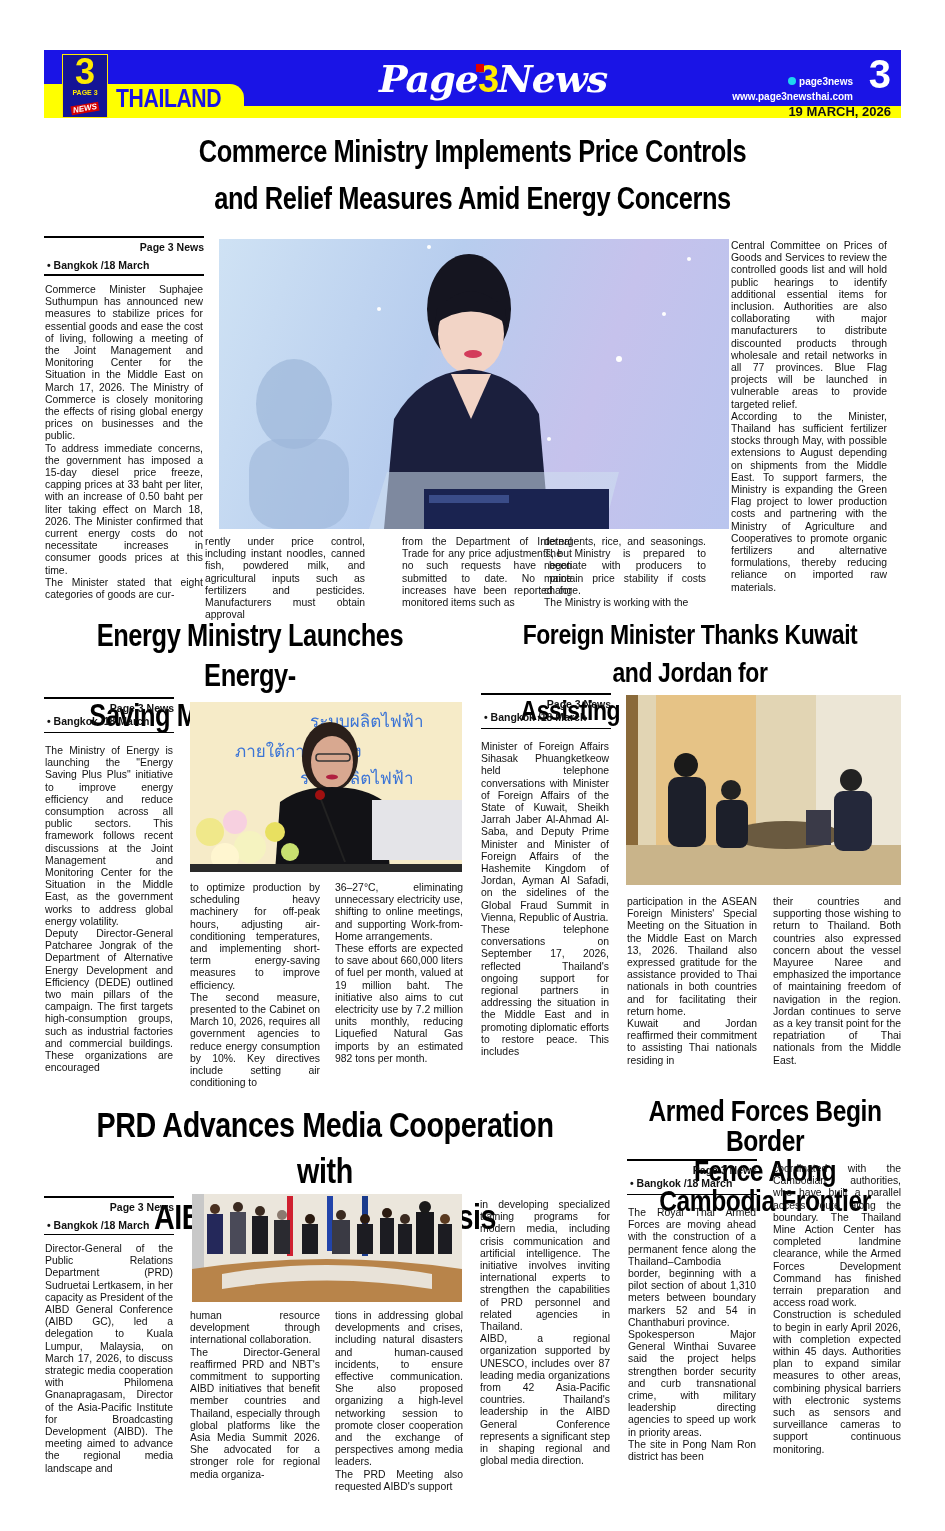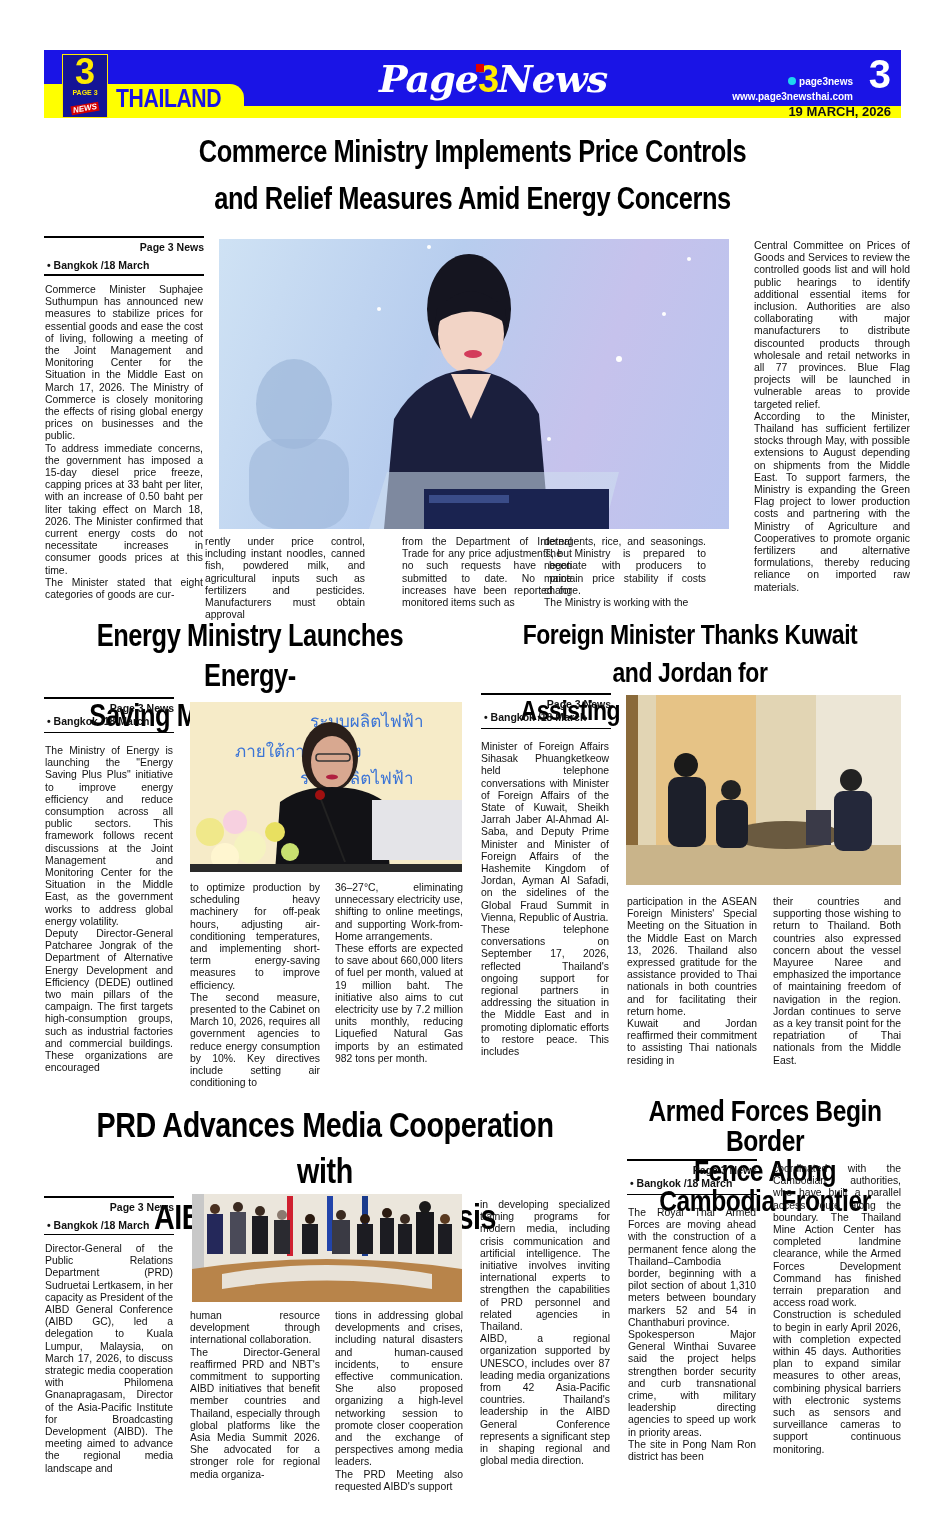--- a/index.html
+++ b/index.html
@@ -96,21 +96,21 @@
 <div class="col" style="left:205px;top:536px;width:160px">
   <p>rently under price control, including instant noodles, canned fish, powdered milk, and agricultural inputs such as fertilizers and pesticides. Manufacturers must obtain approval</p>
 </div>
 <div class="col" style="left:402px;top:536px;width:170px">
   <p>from the Department of Internal Trade for any price adjustments, but no such requests have been submitted to date. No price increases have been reported for monitored items such as</p>
 </div>
 <div class="col" style="left:544px;top:536px;width:162px">
   <p>detergents, rice, and seasonings. The Ministry is prepared to negotiate with producers to maintain price stability if costs change.</p>
   <p>The Ministry is working with the</p>
 </div>
-<div class="col" style="left:754px;top:240px;width:156px">
+<div class="col" style="left:731px;top:240px;width:156px">
   <p>Central Committee on Prices of Goods and Services to review the controlled goods list and will hold public hearings to identify additional essential items for inclusion. Authorities are also collaborating with major manufacturers to distribute discounted products through wholesale and retail networks in all 77 provinces. Blue Flag projects will be launched in vulnerable areas to provide targeted relief.</p>
   <p>According to the Minister, Thailand has sufficient fertilizer stocks through May, with possible extensions to August depending on shipments from the Middle East. To support farmers, the Ministry is expanding the Green Flag project to lower production costs and partnering with the Ministry of Agriculture and Cooperatives to promote organic fertilizers and alternative formulations, thereby reducing reliance on imported raw materials.</p>
 </div>
 
 <div class="hl" style="left:30px;top:616px;width:440px;font-size:31px;line-height:40px">
   <span>Energy Ministry Launches Energy-</span>
   <span>Saving Measures for Public Sector</span>
 </div>
 <div class="dl" style="left:44px;top:697px;width:130px">
   <div class="rule" style="height:1.5px"></div>

